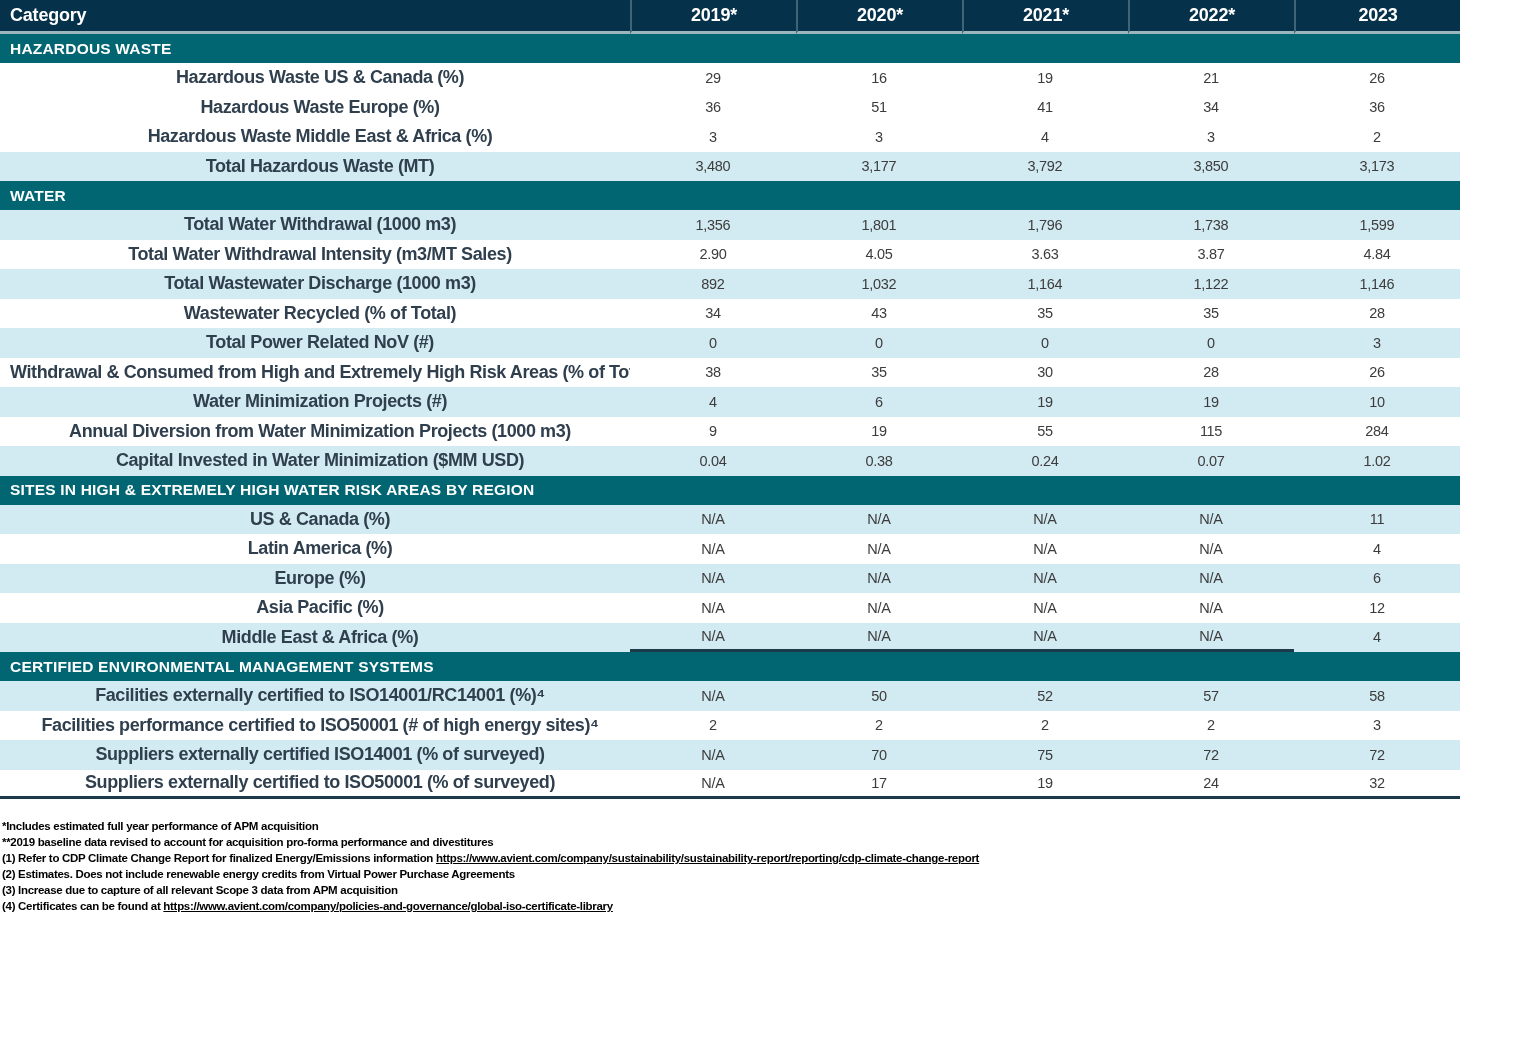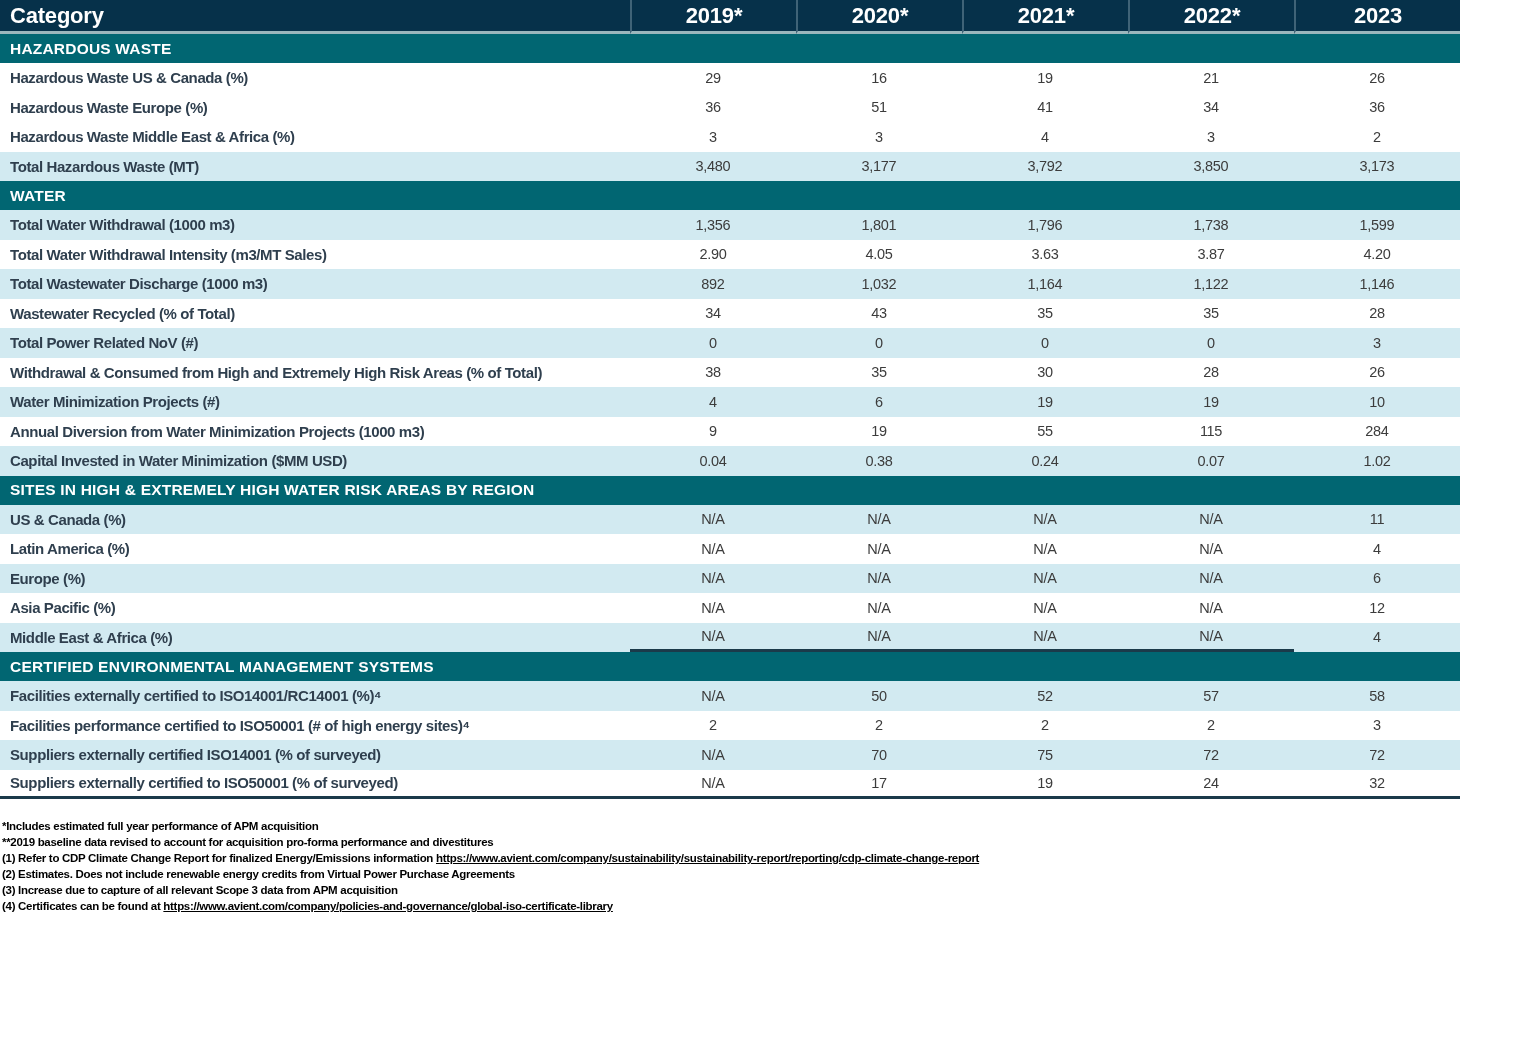--- a/index.html
+++ b/index.html
@@ -25,44 +25,44 @@
   table.data-table {
     width: 1460px;
     border-collapse: separate;
     border-spacing: 0;
     table-layout: fixed;
   }
   thead th {
     background: var(--header-bg);
     color: #ffffff;
     height: 34px;
-    font-size: 22px;
+    font-size: 18px;
     font-weight: bold;
     letter-spacing: -0.2px;
     padding: 0;
     border-bottom: 3px solid var(--header-sep);
   }
   thead th.cat { text-align: left; padding-left: 10px; }
   thead th.year { text-align: center; border-left: 2px solid rgba(173,196,204,0.35); }
   tr.section td {
     background: var(--section-bg);
     color: #ffffff;
     font-weight: bold;
     font-size: 15.5px;
     letter-spacing: 0.2px;
     height: 29px;
     padding: 0 8px 0 10px;
   }
   tr.data td { height: 29.5px; padding: 0; }
   tr.data td.label {
     font-weight: bold;
-    font-size: 15px;
+    font-size: 18px;
     letter-spacing: -0.4px;
     color: var(--label-color);
-    text-align: left;
+    text-align: center;
     padding-left: 10px;
     white-space: nowrap;
     overflow: hidden;
   }
   tr.data td.val {
     text-align: center;
     font-size: 14.5px;
     letter-spacing: -0.3px;
     color: var(--value-color);
     font-weight: normal;
@@ -158,21 +158,21 @@
             <td class="val">1,796</td>
             <td class="val">1,738</td>
             <td class="val">1,599</td>
           </tr>
           <tr class="data white">
             <td class="label">Total Water Withdrawal Intensity (m3/MT Sales)</td>
             <td class="val">2.90</td>
             <td class="val">4.05</td>
             <td class="val">3.63</td>
             <td class="val">3.87</td>
-            <td class="val">4.20</td>
+            <td class="val">4.84</td>
           </tr>
           <tr class="data light">
             <td class="label">Total Wastewater Discharge (1000 m3)</td>
             <td class="val">892</td>
             <td class="val">1,032</td>
             <td class="val">1,164</td>
             <td class="val">1,122</td>
             <td class="val">1,146</td>
           </tr>
           <tr class="data white">

